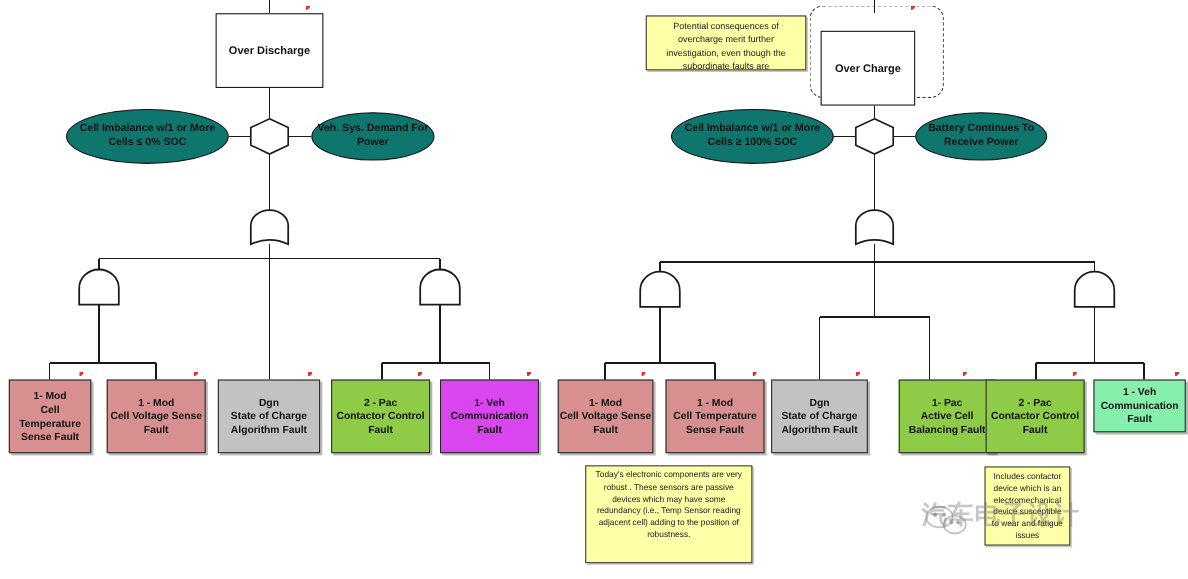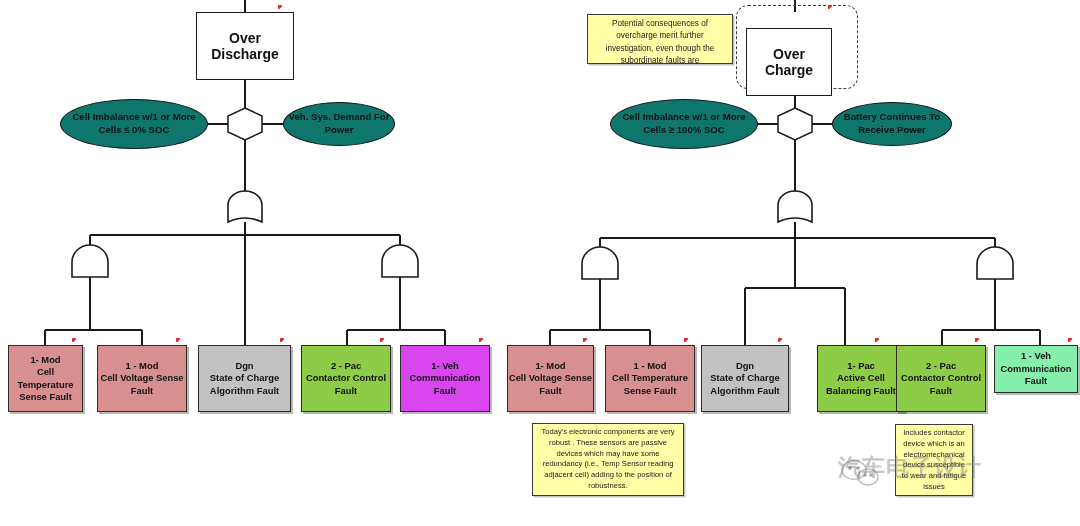--- a/index.html
+++ b/index.html
@@ -12,21 +12,21 @@
   }
   #canvas{position:absolute;left:0;top:0;width:1080px;height:526px;}
   #wires{position:absolute;left:0;top:0;width:1080px;height:526px;pointer-events:none;}
   .node{position:absolute;box-sizing:border-box;}
 
   
   .top-box{
     border:1.6px solid #1a1a1a;
     background:#ffffff;
     display:flex;align-items:center;justify-content:center;
-    font-size:14px;font-weight:bold;color:#111;
+    font-size:10px;font-weight:bold;color:#111;
     text-align:center;
   }
   
   .dashed-wrap{
     position:absolute;
     border:1.4px dashed #3a3a3a;
     border-radius:12px;
     background:transparent;
   }
 
@@ -307,21 +307,21 @@
 
   <div class="node leaf" style="left:994px;top:345px;width:84px;height:48px;background:#86efac;">
     <div>
       <div>1 - Veh</div>
       <div>Communication</div>
       <div>Fault</div>
     </div>
   </div>
   <div class="redmark" style="left:1068px;top:338px;"></div>
 
-  <div class="note" style="position:absolute;left:532px;top:423px;width:152px;height:73px;">
+  <div class="note" style="position:absolute;left:532px;top:423px;width:152px;height:89px;">
     <span>Today's electronic components are very robust . These sensors are passive devices which may have some redundancy (i.e., Temp Sensor reading adjacent cell) adding to the position of robustness.</span>
   </div>
 
   <div class="note" style="position:absolute;left:895px;top:424px;width:78px;height:72px;">
     <span>Includes contactor device which is an electromechanical device susceptible to wear and fatigue issues</span>
   </div>
 
 
   <svg class="wm-bubbles" width="42" height="30" viewBox="0 0 42 30">
     <g fill="none" stroke="rgba(120,120,120,0.45)" stroke-width="1.6">

